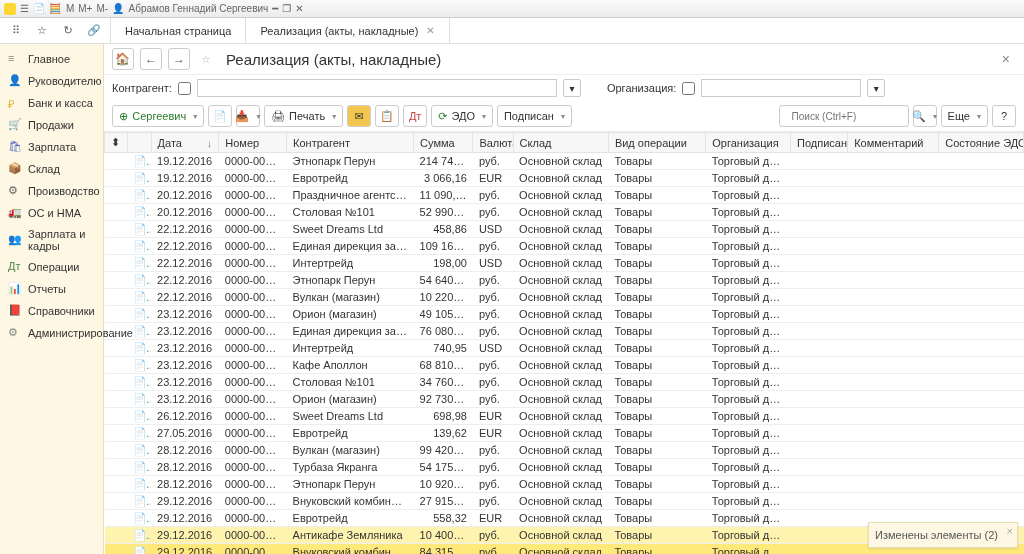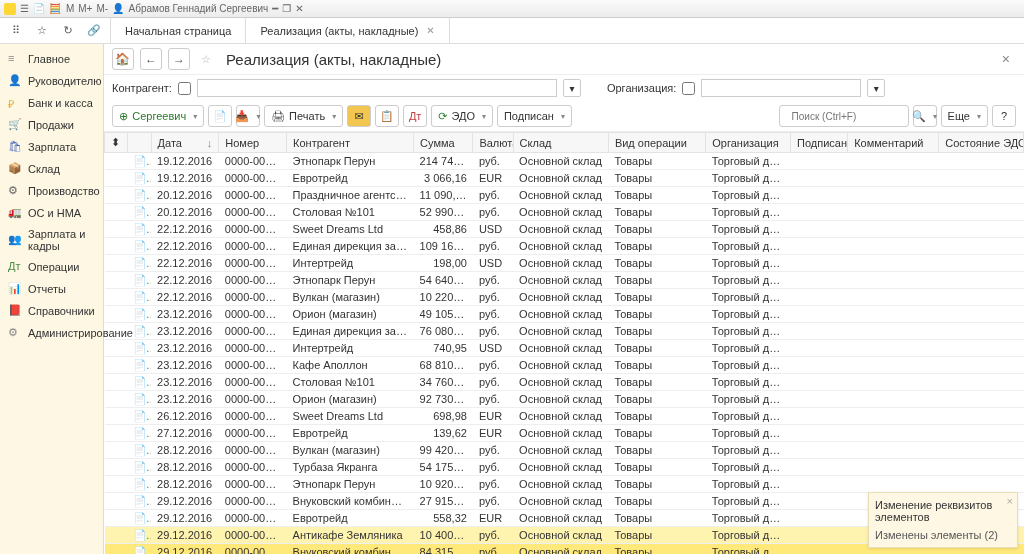--- a/index.html
+++ b/index.html
@@ -458,21 +458,21 @@
               <td class="col-skl">Основной склад</td>
               <td class="col-op">Товары</td>
               <td class="col-org">Торговый дом "Компл...</td>
               <td class="col-sign"></td>
               <td class="col-comm"></td>
               <td class="col-edo"></td>
             </tr>
             <tr class="row ">
               <td class="col-icon"></td>
               <td class="col-icon2"><span class="row-icon" style="color:#4a8a4a">📄</span></td>
-              <td class="col-date">27.12.2016</td>
+              <td class="col-date">27.05.2016</td>
               <td class="col-num">0000-000596</td>
               <td class="col-contr">Евротрейд</td>
               <td class="col-sum num">139,62</td>
               <td class="col-cur">EUR</td>
               <td class="col-skl">Основной склад</td>
               <td class="col-op">Товары</td>
               <td class="col-org">Торговый дом "Компл...</td>
               <td class="col-sign"></td>
               <td class="col-comm"></td>
               <td class="col-edo"></td>
@@ -583,15 +583,14 @@
               <td class="col-edo"></td>
             </tr>
           </tbody>
       </table>
     </div>
   </div>
 </div>
 
 <div class="notif">
   <span class="notif-close">×</span>
-  <div style="color:#333;margin-bottom:6px">Изменение реквизитов элементов</div>
   <div>Изменены элементы (2)</div>
 </div>
 
 </body></html>

